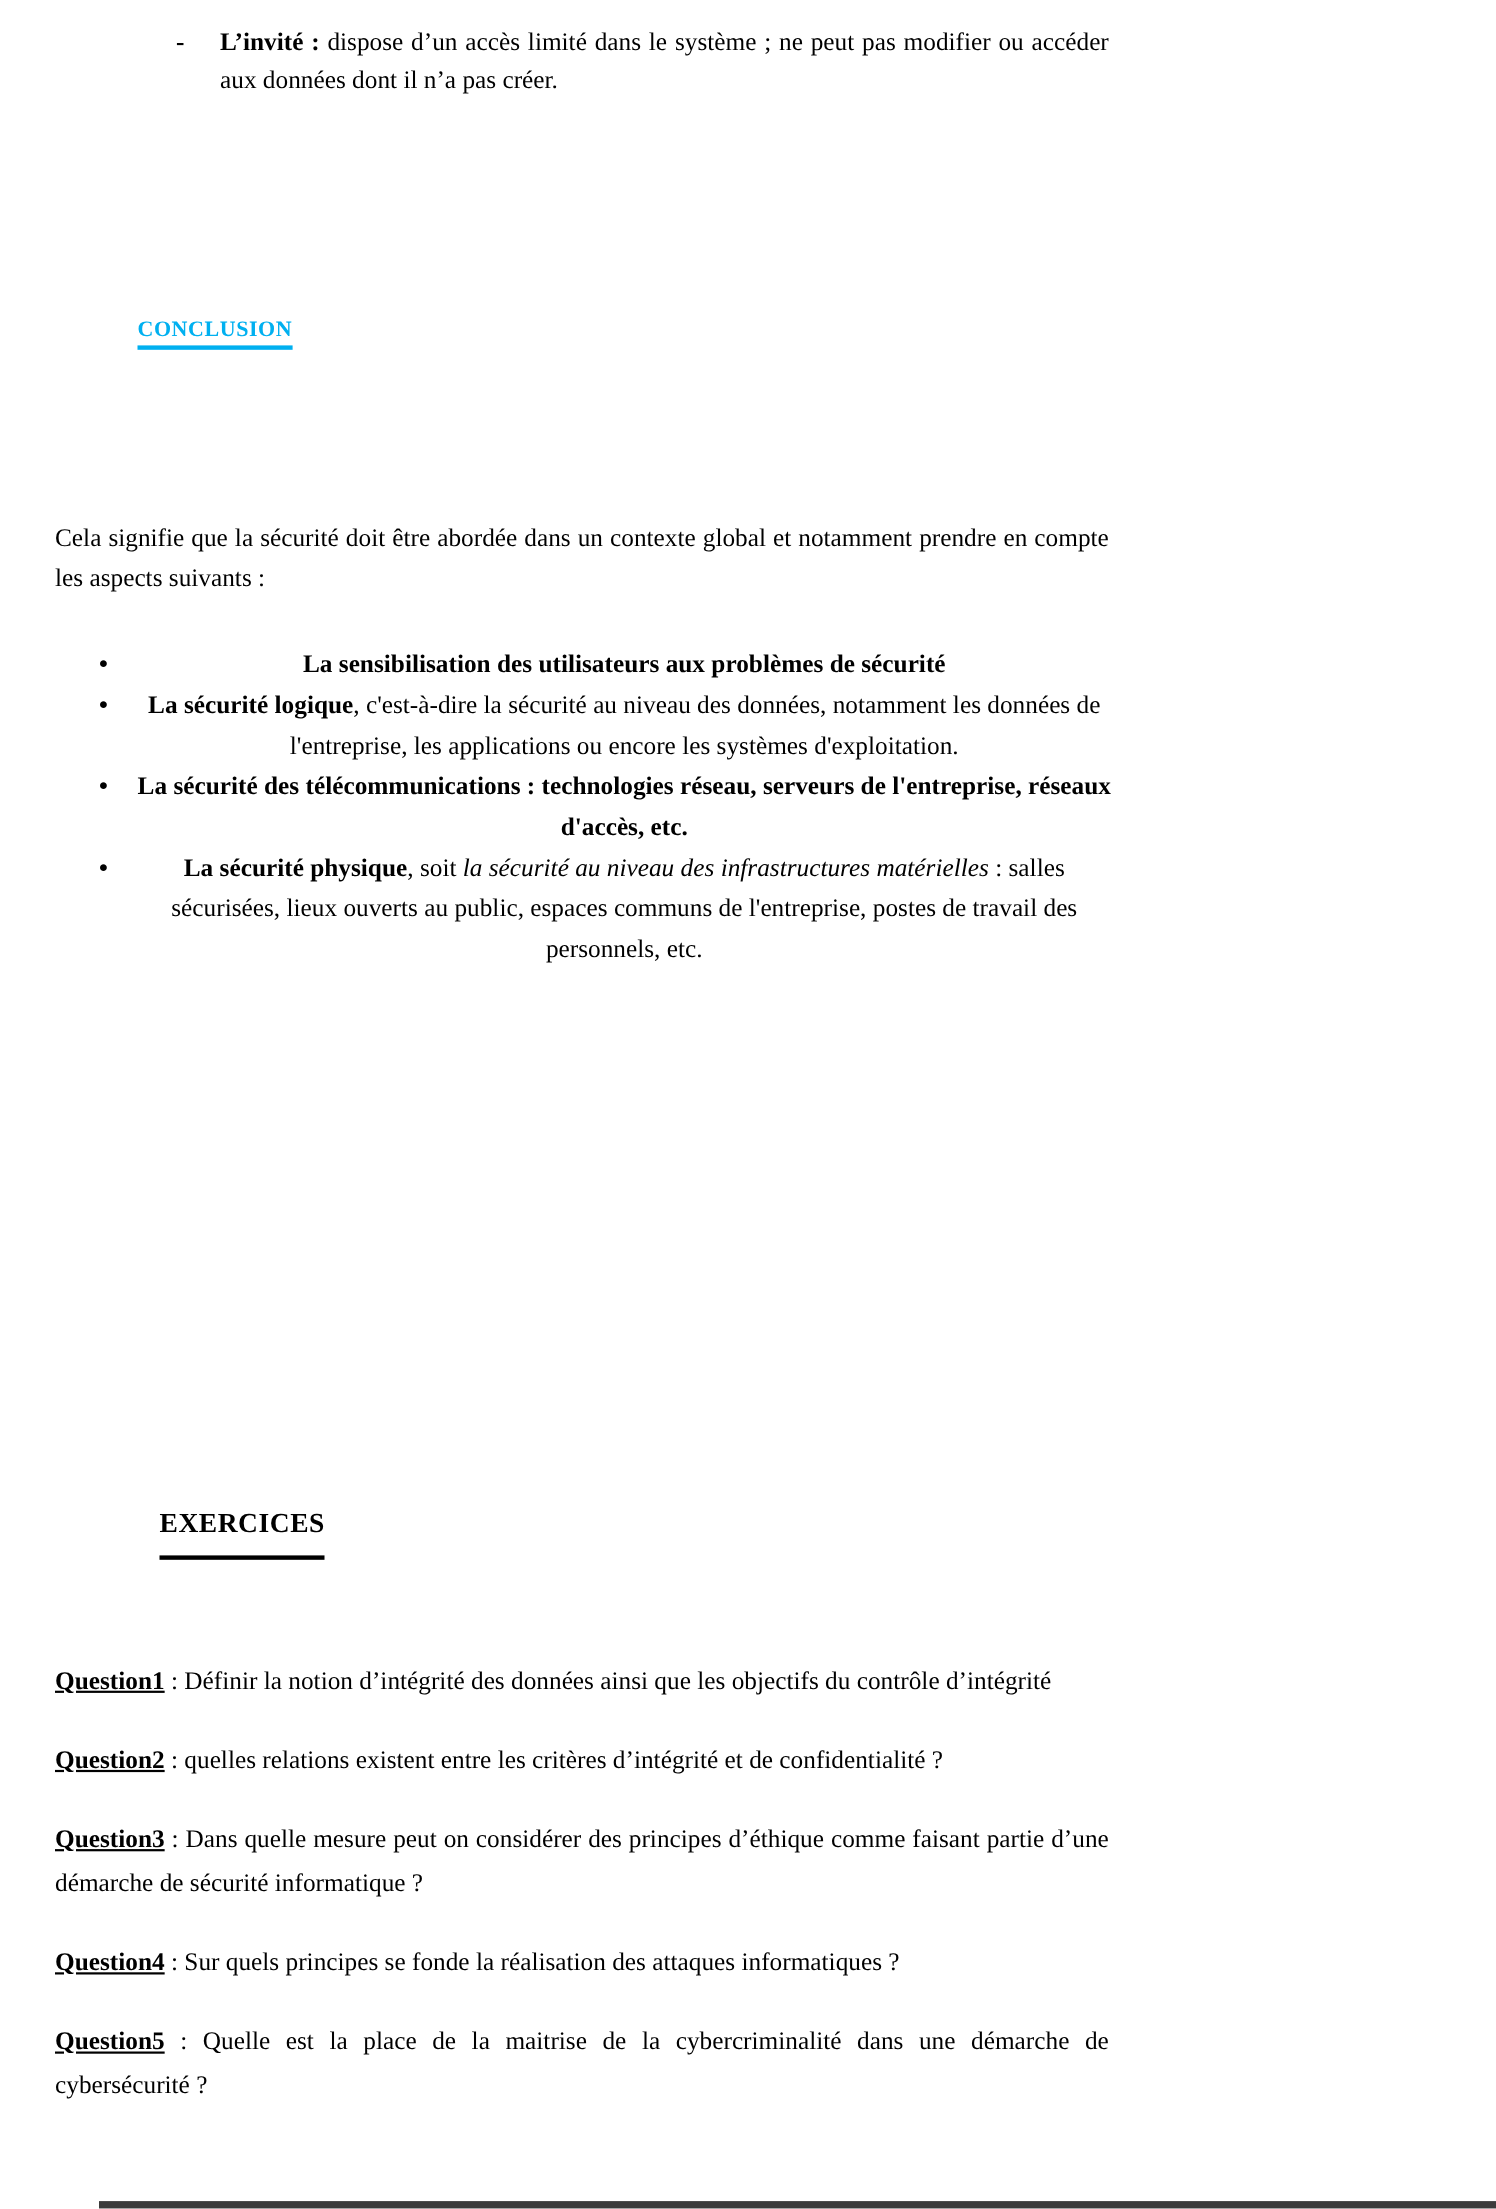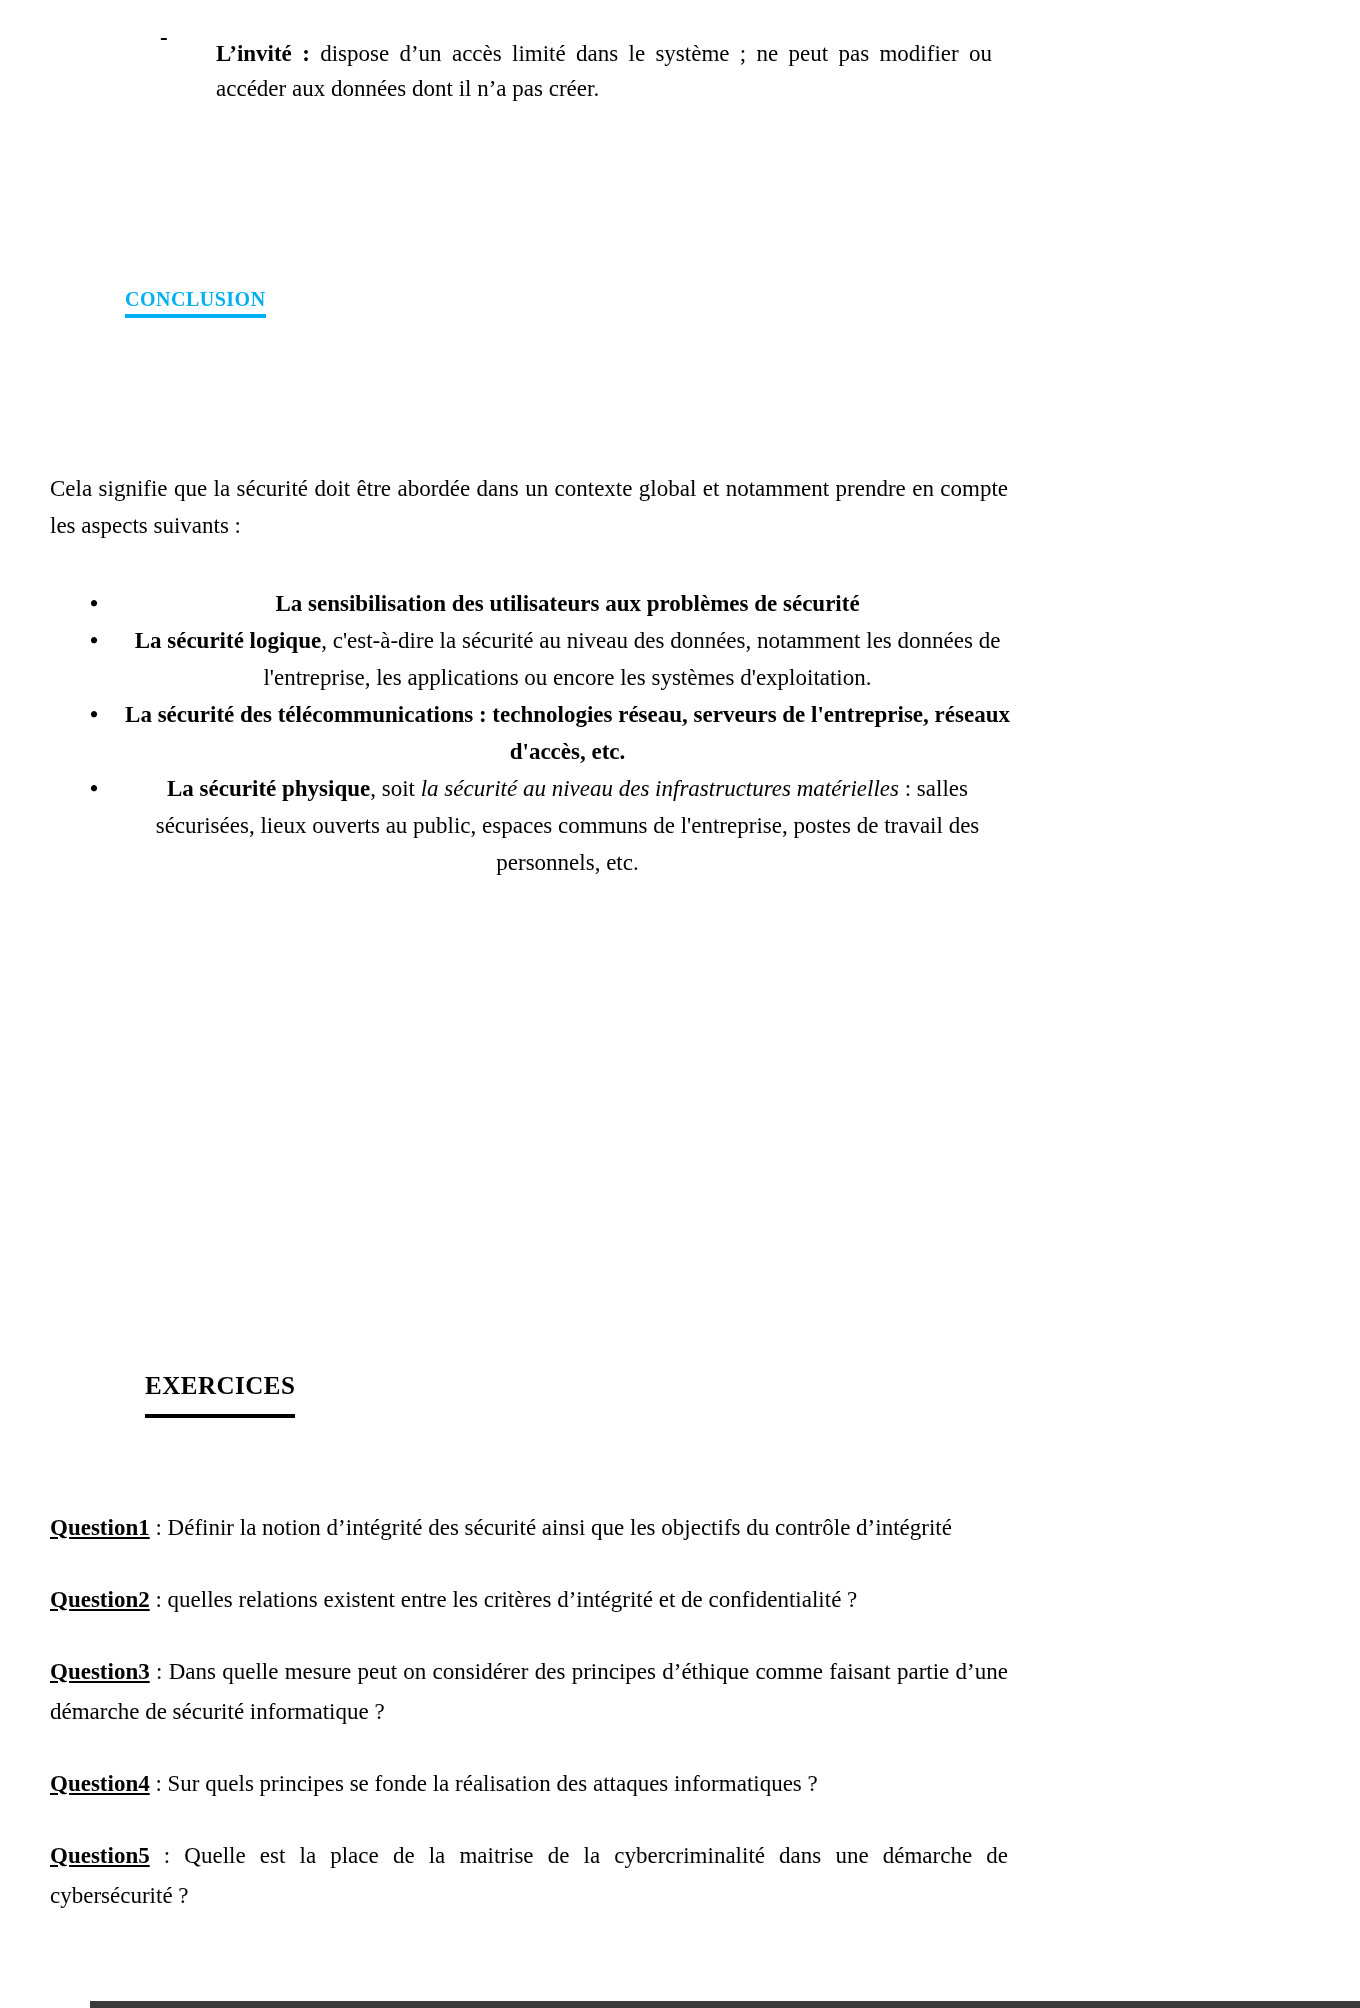--- a/index.html
+++ b/index.html
@@ -17,21 +17,21 @@
   
   .dash-item {
     position: absolute;
     top: 20px;
     left: 160px;
     width: 848px;
     display: flex;
     line-height: 35px;
   }
   .dash-marker { width: 40px; flex: 0 0 40px; font-weight: bold; }
-  .dash-text { margin: 16px; text-align: justify; width: 808px; }
+  .dash-text { margin: 0; text-align: justify; width: 808px; }
   .dash-text b { font-weight: bold; }
 
   
   .conclusion-heading {
     position: absolute;
     top: 288px;
     left: 125px;
     margin: 0;
     font-size: 20px;
     font-weight: bold;
@@ -136,21 +136,21 @@
   <ul class="aspects">
     <li><b>La sensibilisation des utilisateurs aux problèmes de sécurité</b><span></span><i></i><span></span></li>
     <li><b>La sécurité logique</b><span>, c'est-à-dire la sécurité au niveau des données, notamment les données de l'entreprise, les applications ou encore les systèmes d'exploitation.</span><i></i><span></span></li>
     <li><b>La sécurité des télécommunications : technologies réseau, serveurs de l'entreprise, réseaux d'accès, etc.</b><span></span><i></i><span></span></li>
     <li><b>La sécurité physique</b><span>, soit </span><i>la sécurité au niveau des infrastructures matérielles</i><span> : salles sécurisées, lieux ouverts au public, espaces communs de l'entreprise, postes de travail des personnels, etc.</span></li>
   </ul>
 
   <h2 class="exercices-heading">EXERCICES</h2>
 
   <div class="questions">
-    <p class="question"><b>Question1</b><span> : Définir la notion d’intégrité des sécurité ainsi que les objectifs du contrôle d’intégrité</span></p>
+    <p class="question"><b>Question1</b><span> : Définir la notion d’intégrité des données ainsi que les objectifs du contrôle d’intégrité</span></p>
     <p class="question"><b>Question2</b><span> : quelles relations existent entre les critères d’intégrité et de confidentialité ?</span></p>
     <p class="question"><b>Question3</b><span> : Dans quelle mesure peut on considérer des principes d’éthique comme faisant partie d’une démarche de sécurité informatique ?</span></p>
     <p class="question"><b>Question4</b><span> : Sur quels principes se fonde la réalisation des attaques informatiques ?</span></p>
     <p class="question"><b>Question5</b><span> : Quelle est la place de la maitrise de la cybercriminalité dans une démarche de cybersécurité ?</span></p>
   </div>
 
   <div class="bottom-bar"></div>
 
 </div>
 

